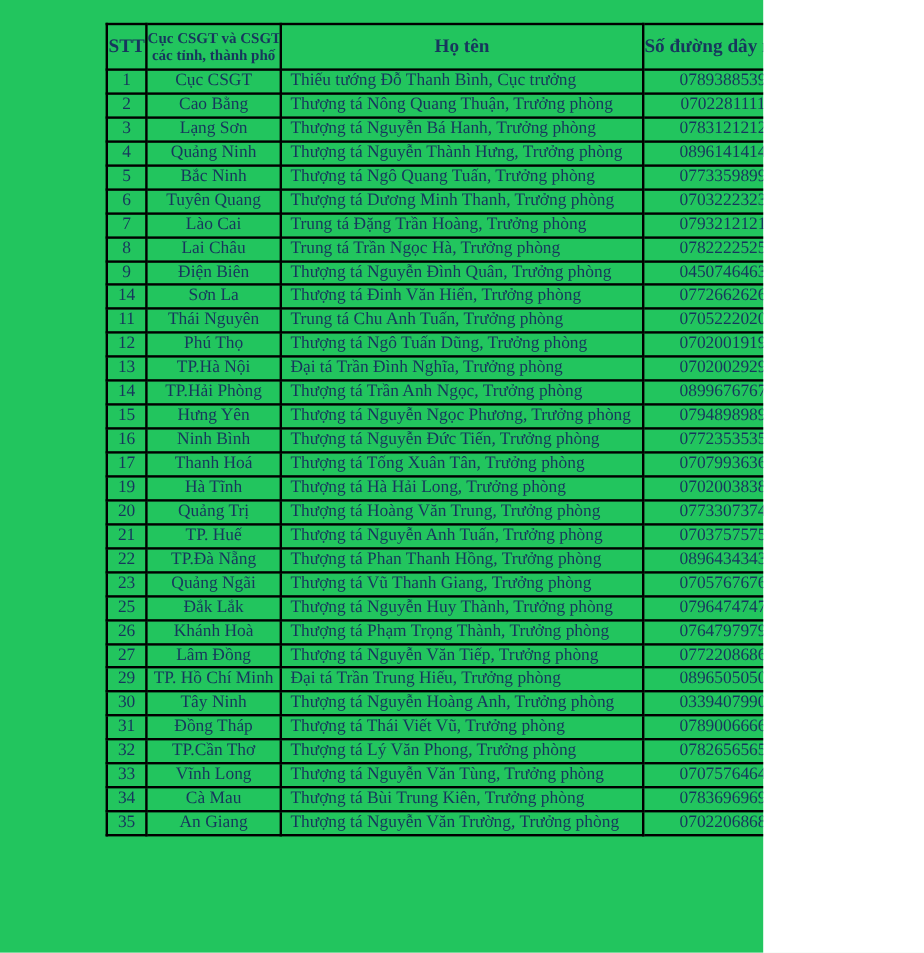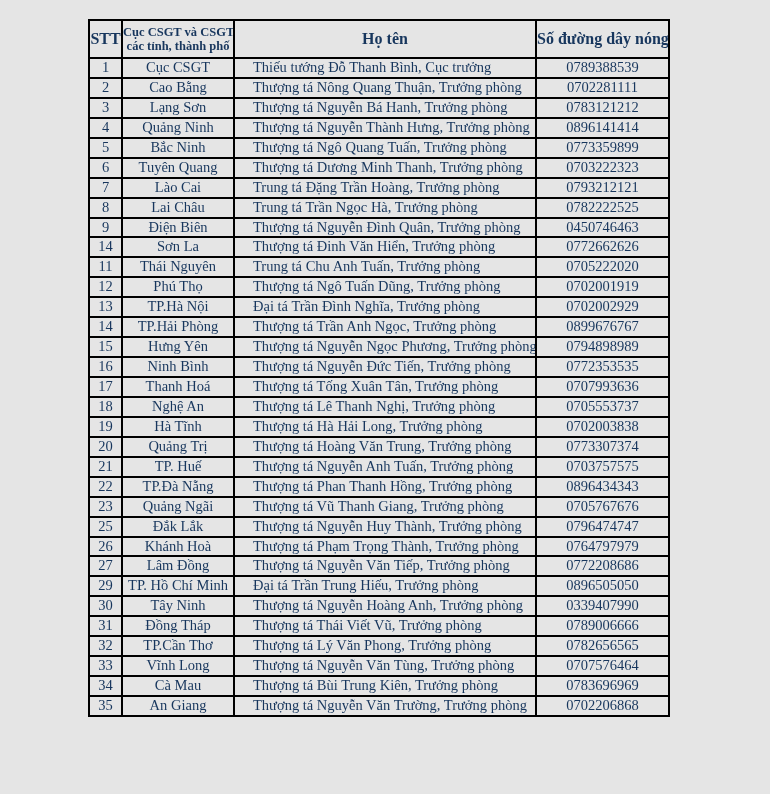--- a/index.html
+++ b/index.html
@@ -4,23 +4,23 @@
 <style>
   * { margin: 0; padding: 0; box-sizing: border-box; }
   html, body {
     width: 770px;
     height: 794px;
     background: #ffffff;
     font-family: "Liberation Serif", "DejaVu Serif", serif;
   }
   .page {
     position: relative;
-    width: 770px;
+    width: 636px;
     height: 794px;
-    background: #e5e5e5;
+    background: #22c55e;
     overflow: hidden;
   }
   table.hotline {
     position: absolute;
     left: 88px;
     top: 19px;
     width: 580px;
     border-collapse: collapse;
     table-layout: fixed;
     color: var(--text-color, #17365d);
@@ -51,21 +51,21 @@
   table.hotline tbody td {
     height: 17px;
     font-size: 14.5px;
     line-height: 1.1;
     text-align: center;
     vertical-align: middle;
     padding: 1px 2px;
   }
   table.hotline tbody td.col-name {
     text-align: left;
-    padding-left: 18px;
+    padding-left: 7px;
   }
 </style>
 </head>
 <body>
 
 <div class="page">
   <table class="hotline">
     <thead>
       <tr>
         <th class="col-stt">STT</th>
@@ -174,26 +174,20 @@
           <td class="col-name">Thượng tá Nguyễn Đức Tiến, Trưởng phòng</td>
           <td class="col-phone">0772353535</td>
         </tr>
         <tr>
           <td class="col-stt">17</td>
           <td class="col-province">Thanh Hoá</td>
           <td class="col-name">Thượng tá Tống Xuân Tân, Trưởng phòng</td>
           <td class="col-phone">0707993636</td>
         </tr>
         <tr>
-          <td class="col-stt">18</td>
-          <td class="col-province">Nghệ An</td>
-          <td class="col-name">Thượng tá Lê Thanh Nghị, Trưởng phòng</td>
-          <td class="col-phone">0705553737</td>
-        </tr>
-        <tr>
           <td class="col-stt">19</td>
           <td class="col-province">Hà Tĩnh</td>
           <td class="col-name">Thượng tá Hà Hải Long, Trưởng phòng</td>
           <td class="col-phone">0702003838</td>
         </tr>
         <tr>
           <td class="col-stt">20</td>
           <td class="col-province">Quảng Trị</td>
           <td class="col-name">Thượng tá Hoàng Văn Trung, Trưởng phòng</td>
           <td class="col-phone">0773307374</td>

